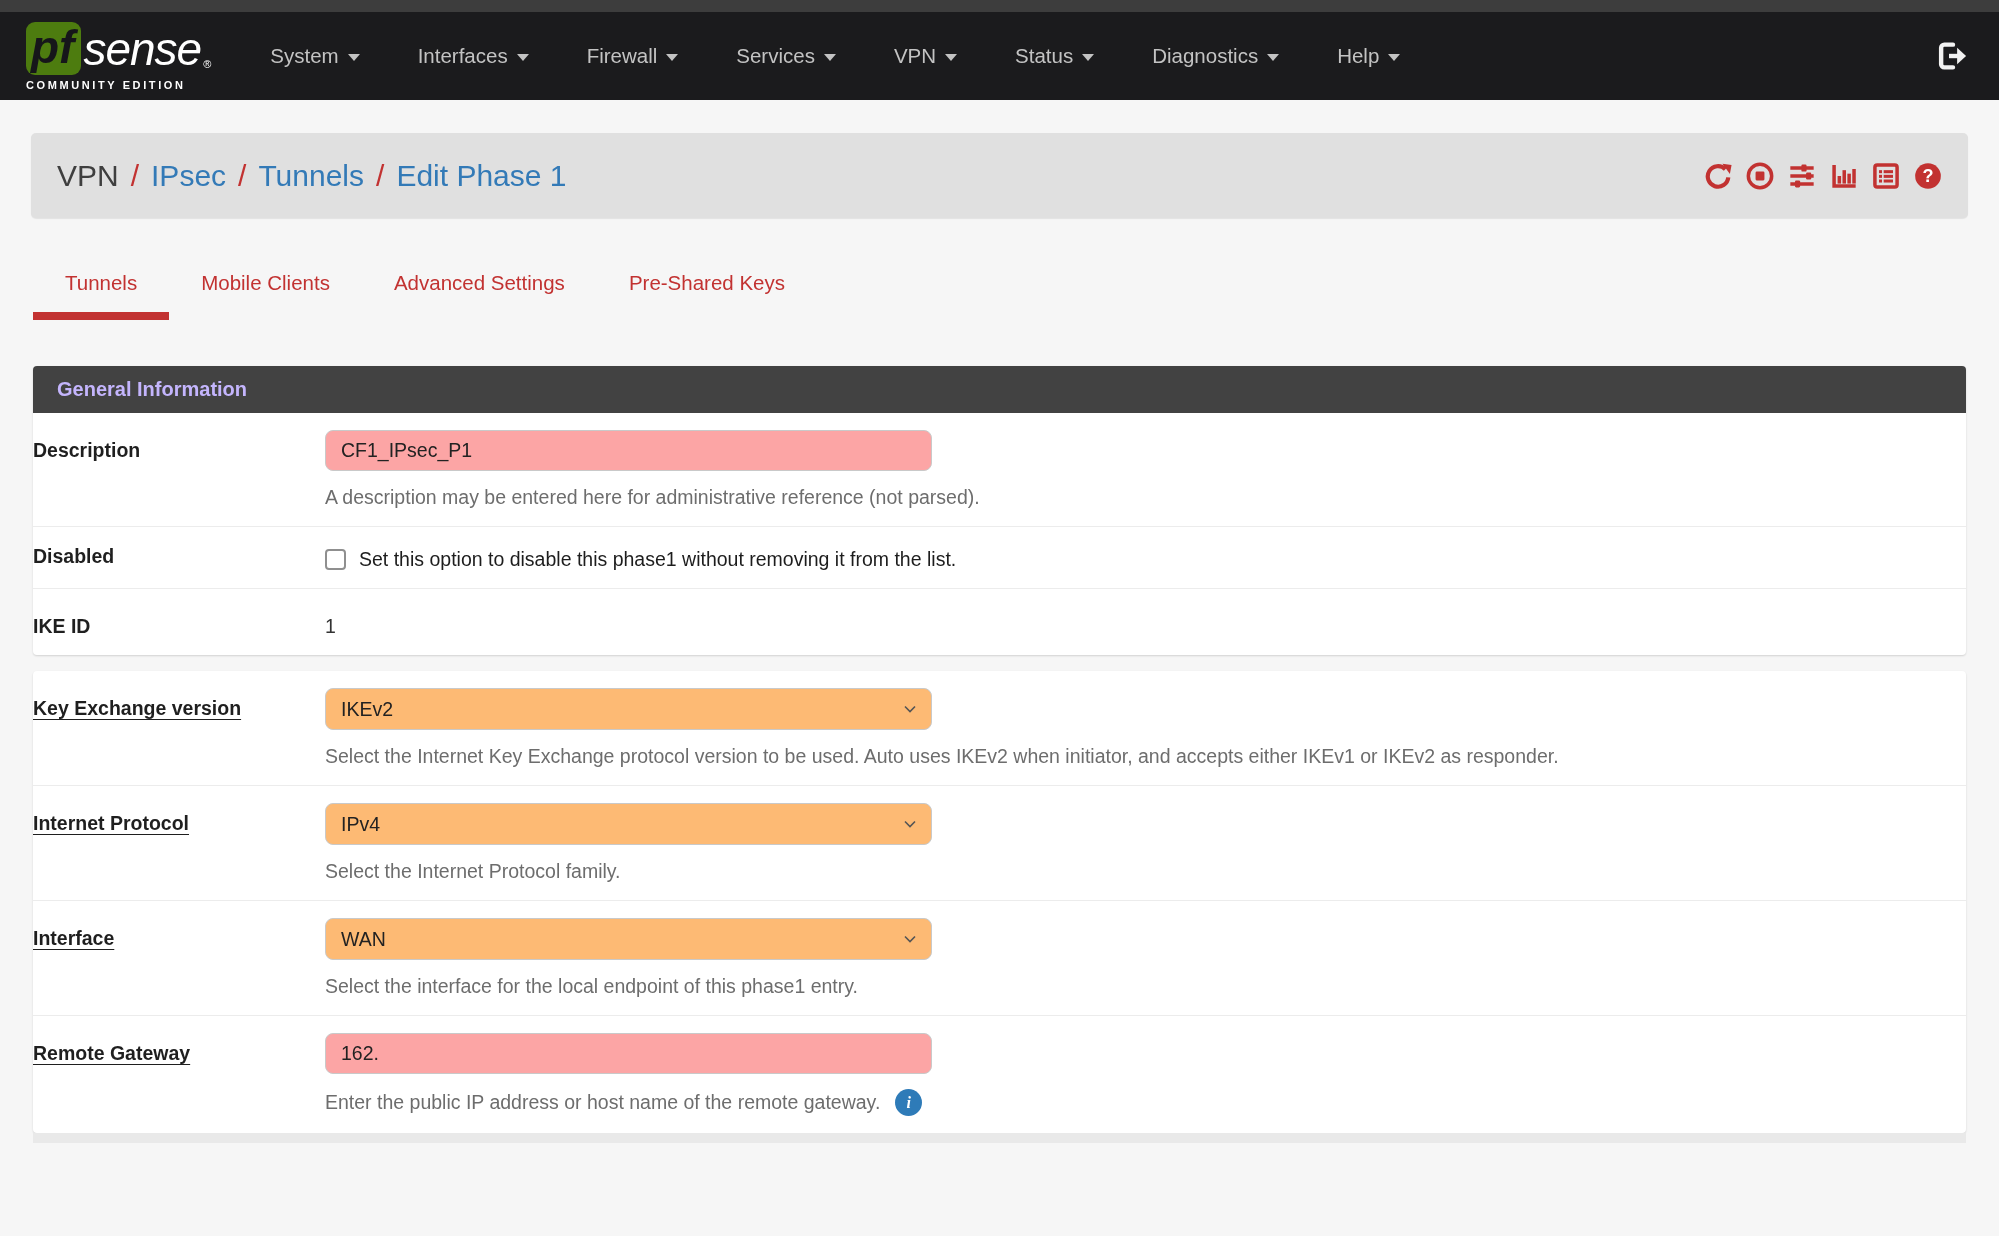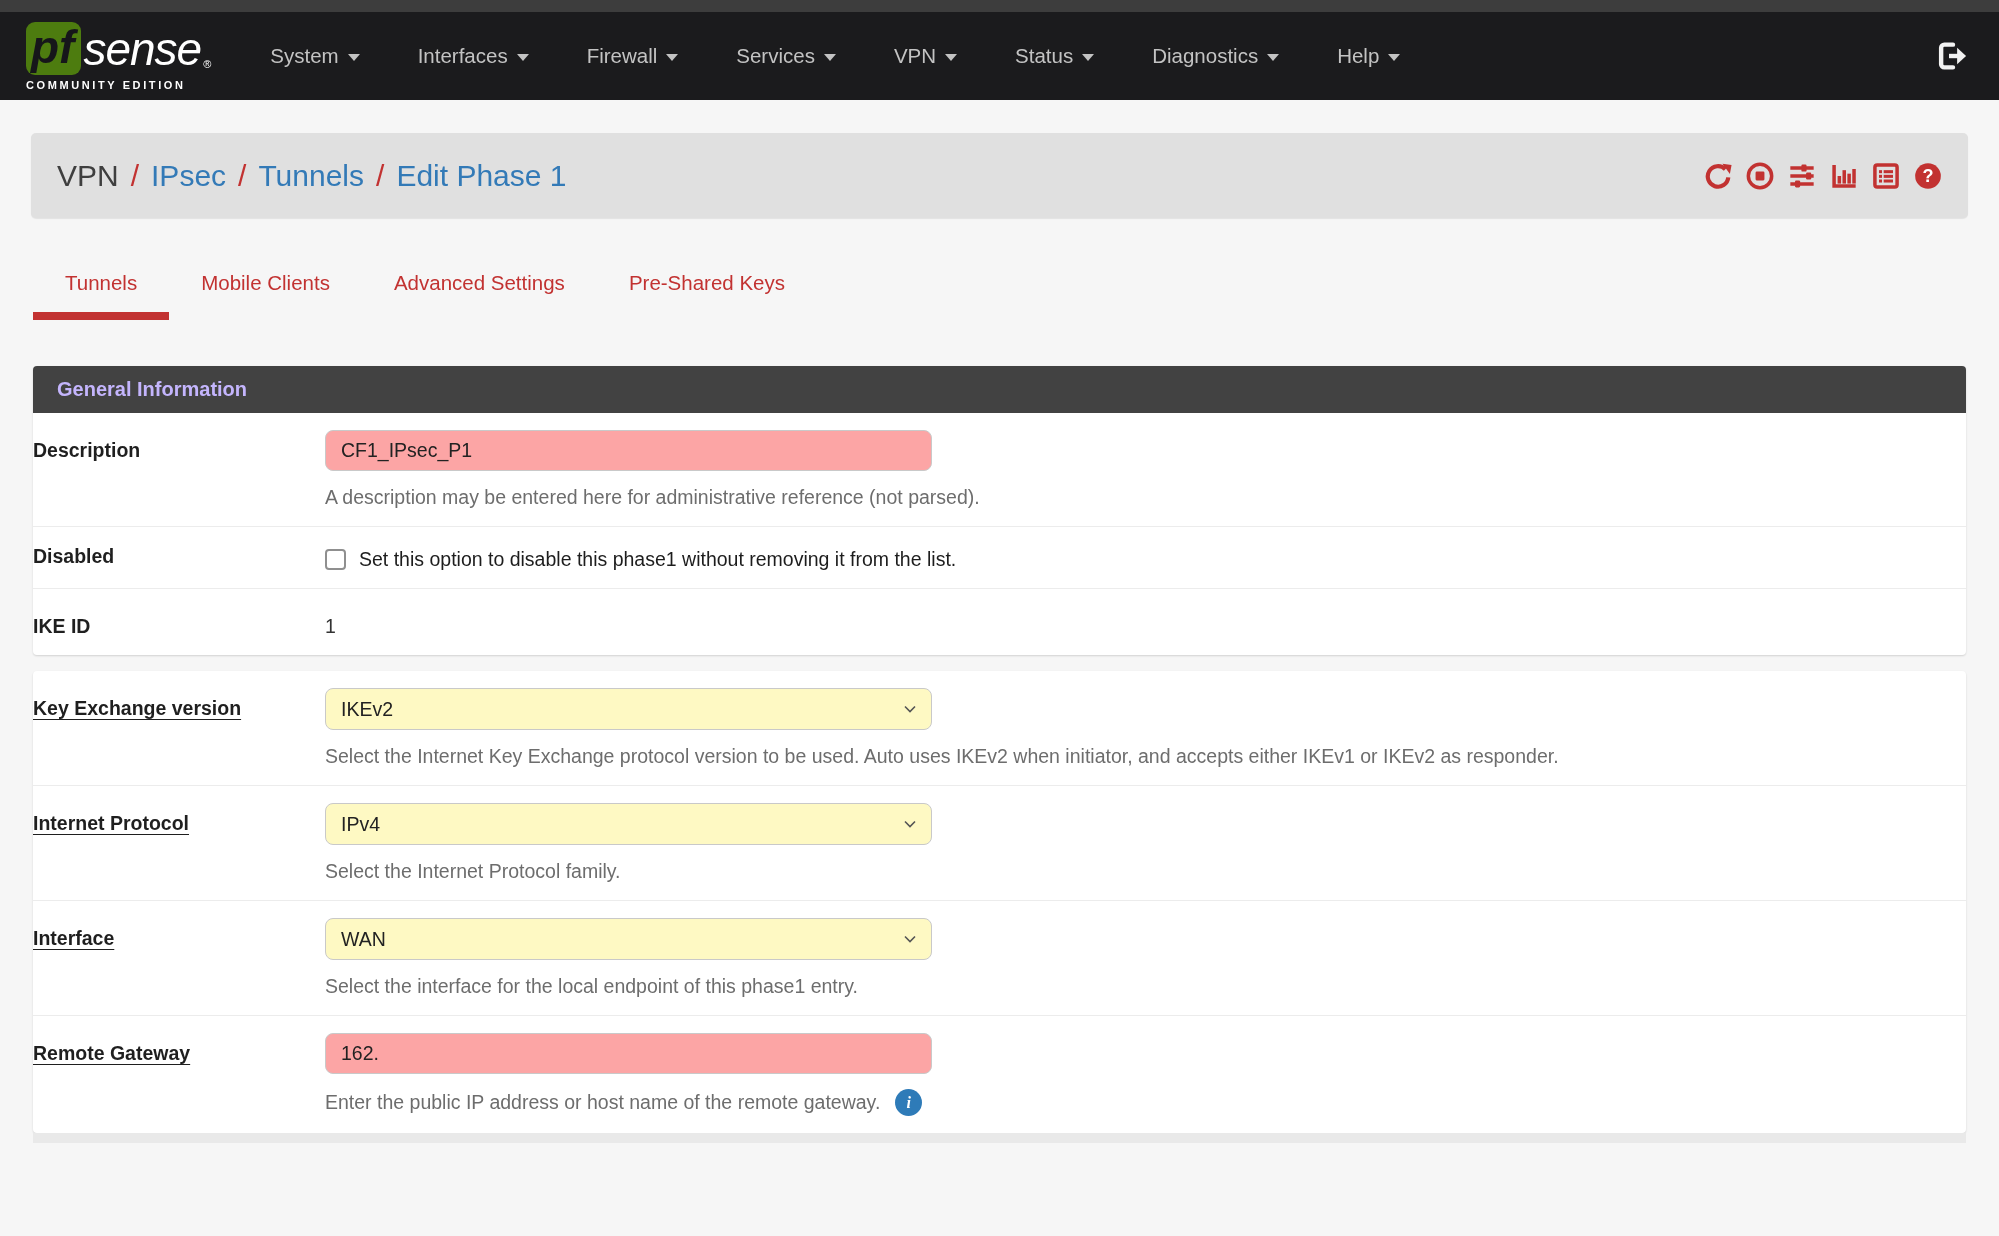--- a/index.html
+++ b/index.html
@@ -54,21 +54,21 @@
   .row-label { width:252px; flex:none; font-weight:bold;
     font-size:19.5px; color:#1f1f1f; padding-top:9px; }
   .row-label.u { text-decoration:underline; text-underline-offset:4px; }
   .row-field { padding-left:40px; flex:1; }
   .text-input { width:607px; height:41px; border:1px solid #c9c9c9; border-radius:8px;
     font-size:19.5px; color:#222; padding:0 15px; background:#fca5a5; outline:none;
     font-family:"Liberation Sans", sans-serif; }
   .help { margin-top:15px; font-size:19.5px; color:#6d6d6d; display:flex; align-items:center; }
   .select-wrap { position:relative; width:607px; }
   select.sel { width:607px; height:42px; border:1px solid #c9c9c9; border-radius:8px;
-    font-size:19.5px; color:#222; padding:0 15px; background:#fef9c3; appearance:none;
+    font-size:19.5px; color:#222; padding:0 15px; background:#fdba74; appearance:none;
     -webkit-appearance:none; outline:none; font-family:"Liberation Sans", sans-serif; cursor:pointer;}
   .sel-chevron { position:absolute; right:14px; top:13px; pointer-events:none; }
   .check-row { display:flex; align-items:center; padding-top:4px; }
   input.cb { appearance:none; -webkit-appearance:none; width:21px; height:21px;
     border:2px solid #8f8f8f; border-radius:4px; background:#fff; cursor:pointer; flex:none; }
   .cb-text { font-size:19.5px; color:#1d1d1d; margin-left:13px; }
   .static-val { font-size:19.5px; color:#333; padding-top:9px; }
   .info-icon { width:27px; height:27px; border-radius:50%; background:#2e7bb8; color:#fff;
     display:inline-flex; align-items:center; justify-content:center; font-size:16px;
     font-weight:bold; font-style:italic; font-family:"Liberation Serif", serif;

